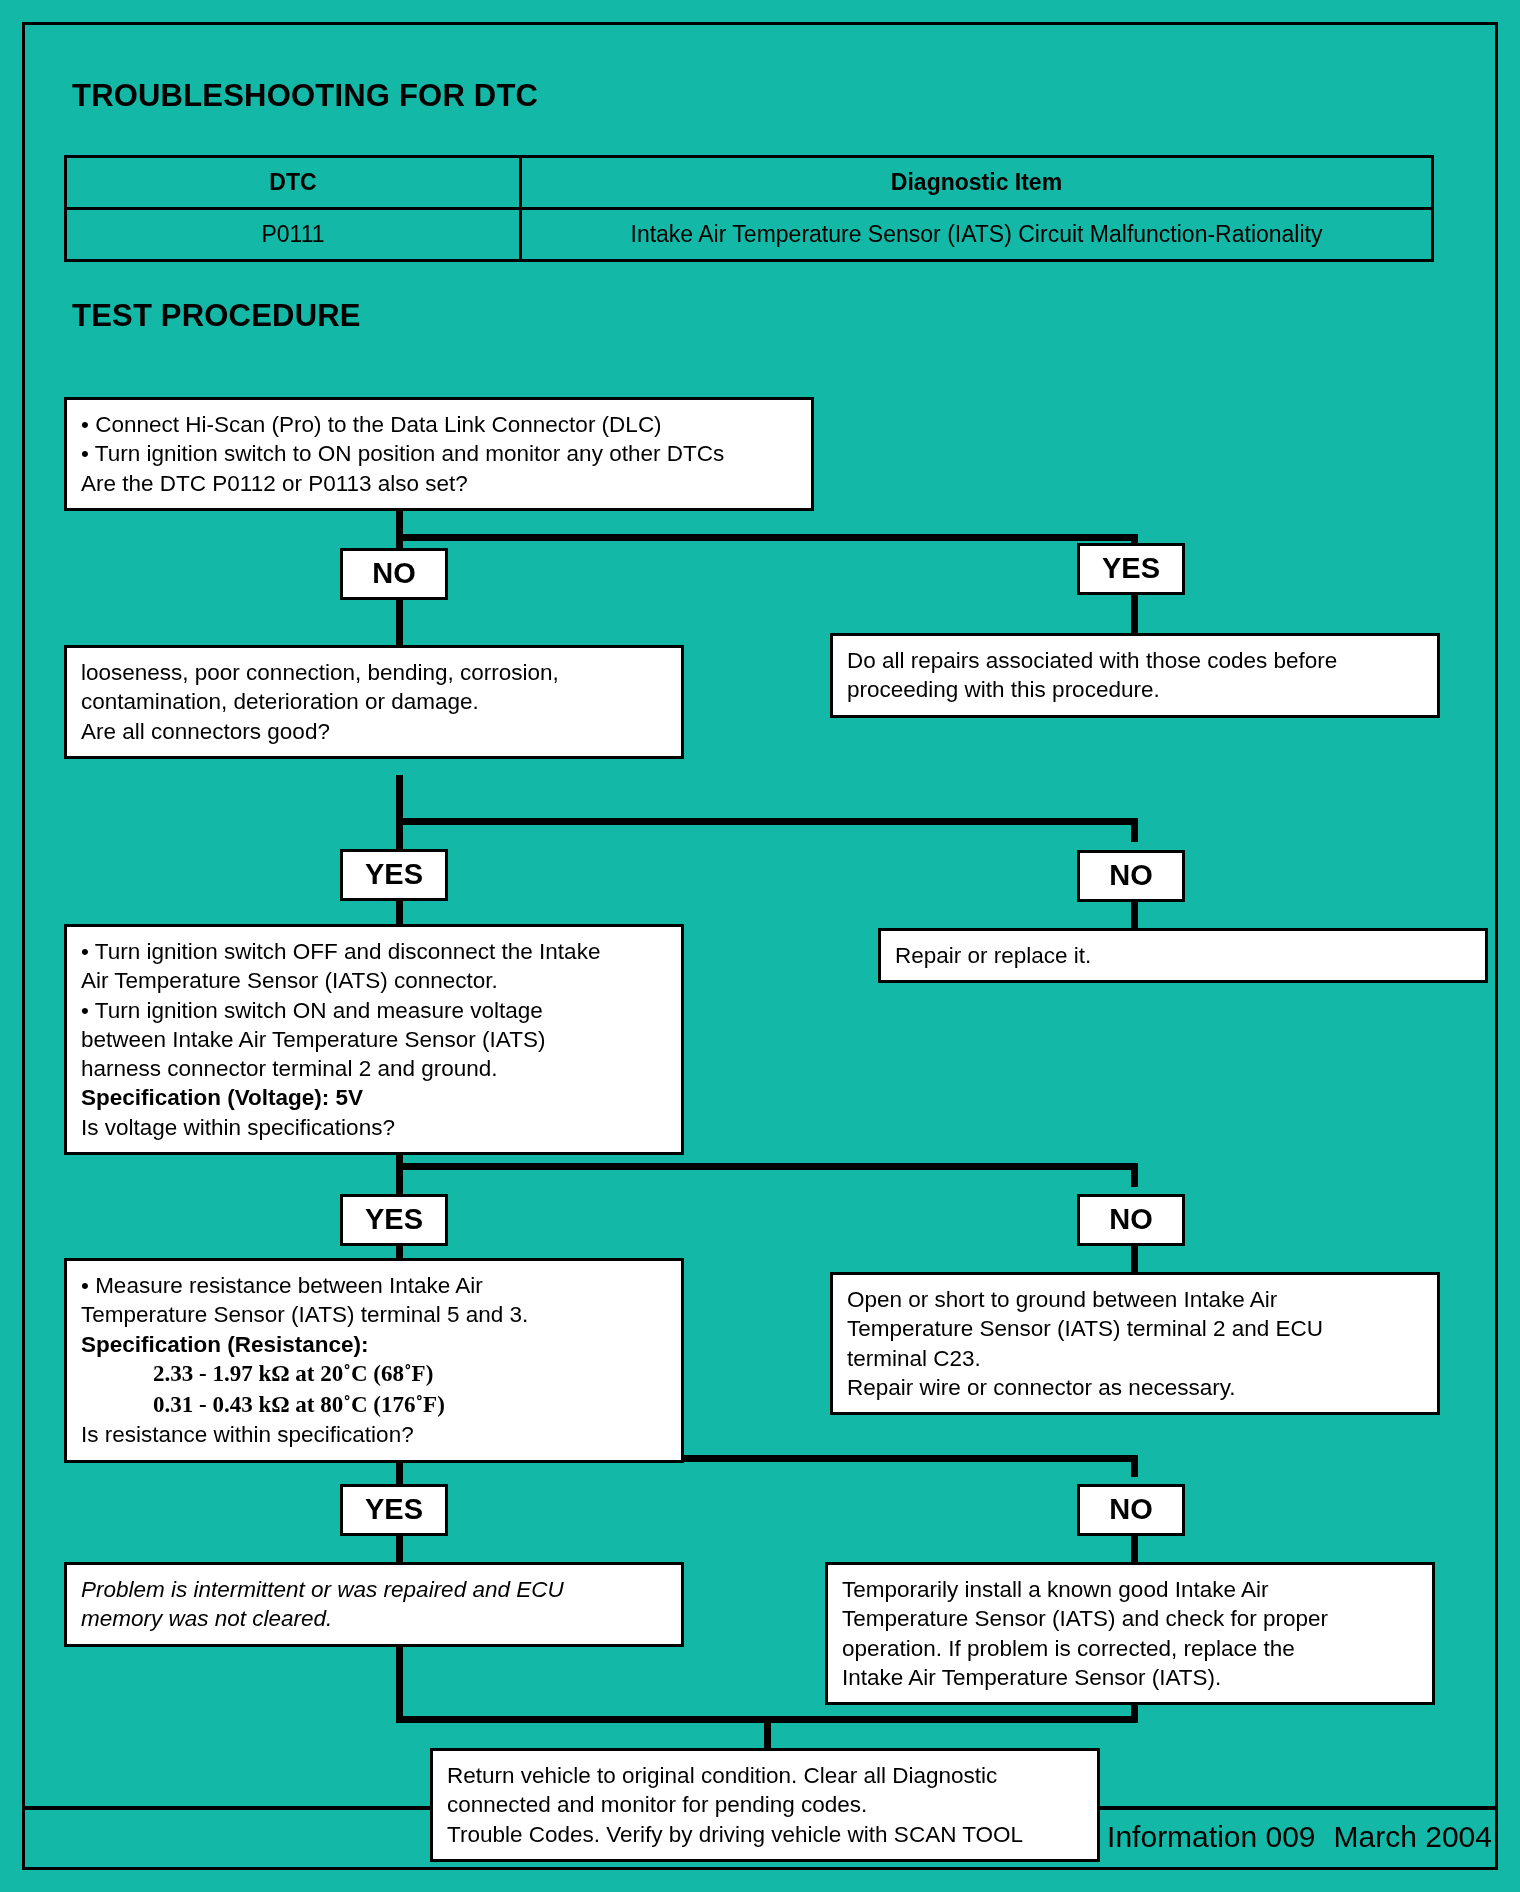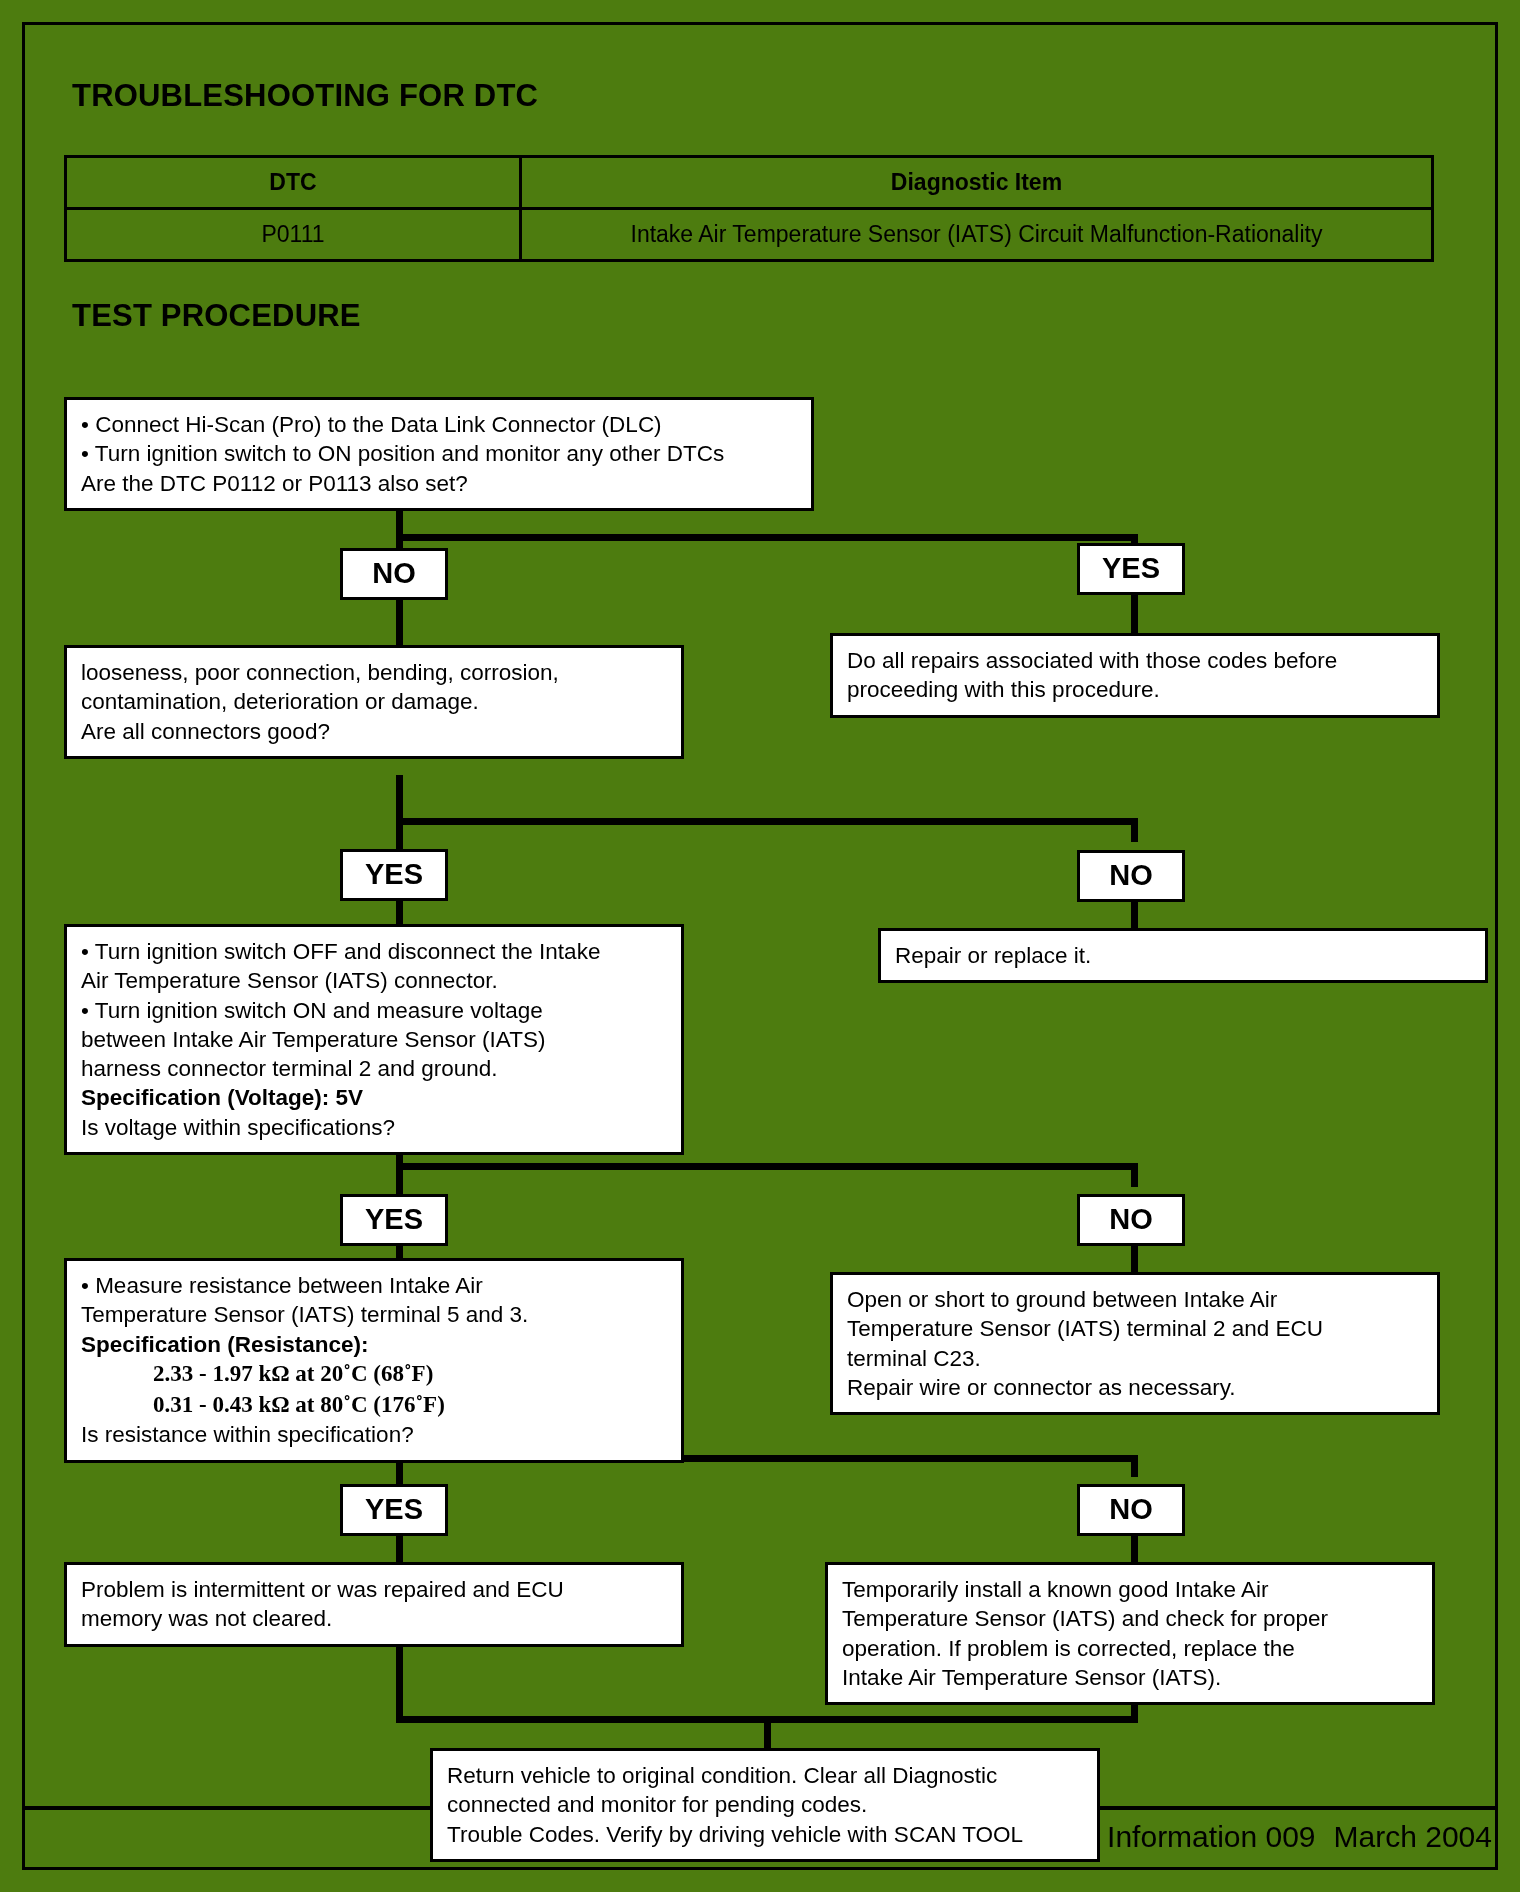--- a/index.html
+++ b/index.html
@@ -9,21 +9,21 @@
     background: #ffffff;
   }
   body {
     font-family: "Liberation Sans", sans-serif;
     color: #000000;
   }
   #page {
     position: relative;
     width: 1520px;
     height: 1892px;
-    background: #4d7c0f;
+    background: #14b8a6;
     overflow: hidden;
   }
   
   #page-frame {
     position: absolute;
     left: 22px;
     top: 22px;
     width: 1476px;
     height: 1848px;
     border: 3px solid #000;
@@ -219,21 +219,21 @@
   <div class="ln lh abs" style="left:396px; top:1455px; width:742px;"></div>
   <div class="ln lv abs" style="left:396px; top:1455px; height:30px;"></div>
   <div class="ln lv abs" style="left:1131px; top:1455px; height:22px;"></div>
 
   <div class="branch abs" style="left:340px; top:1484px;">YES</div>
   <div class="branch abs" style="left:1077px; top:1484px;">NO</div>
 
   <div class="ln lv abs" style="left:396px; top:1534px; height:32px;"></div>
   <div class="ln lv abs" style="left:1131px; top:1534px; height:32px;"></div>
 
-  <div class="fbox abs" style="left:64px; top:1562px; width:620px;">
+  <div class="fbox abs" style="left:64px; top:1562px; width:620px;font-style:italic;">
     <p>Problem is intermittent or was repaired and ECU</p>
     <p>memory was not cleared.</p>
   </div>
 
   <div class="fbox abs" style="left:825px; top:1562px; width:610px;">
     <p>Temporarily install a known good Intake Air</p>
     <p>Temperature Sensor (IATS) and check for proper</p>
     <p>operation. If problem is corrected, replace the</p>
     <p>Intake Air Temperature Sensor (IATS).</p>
   </div>

